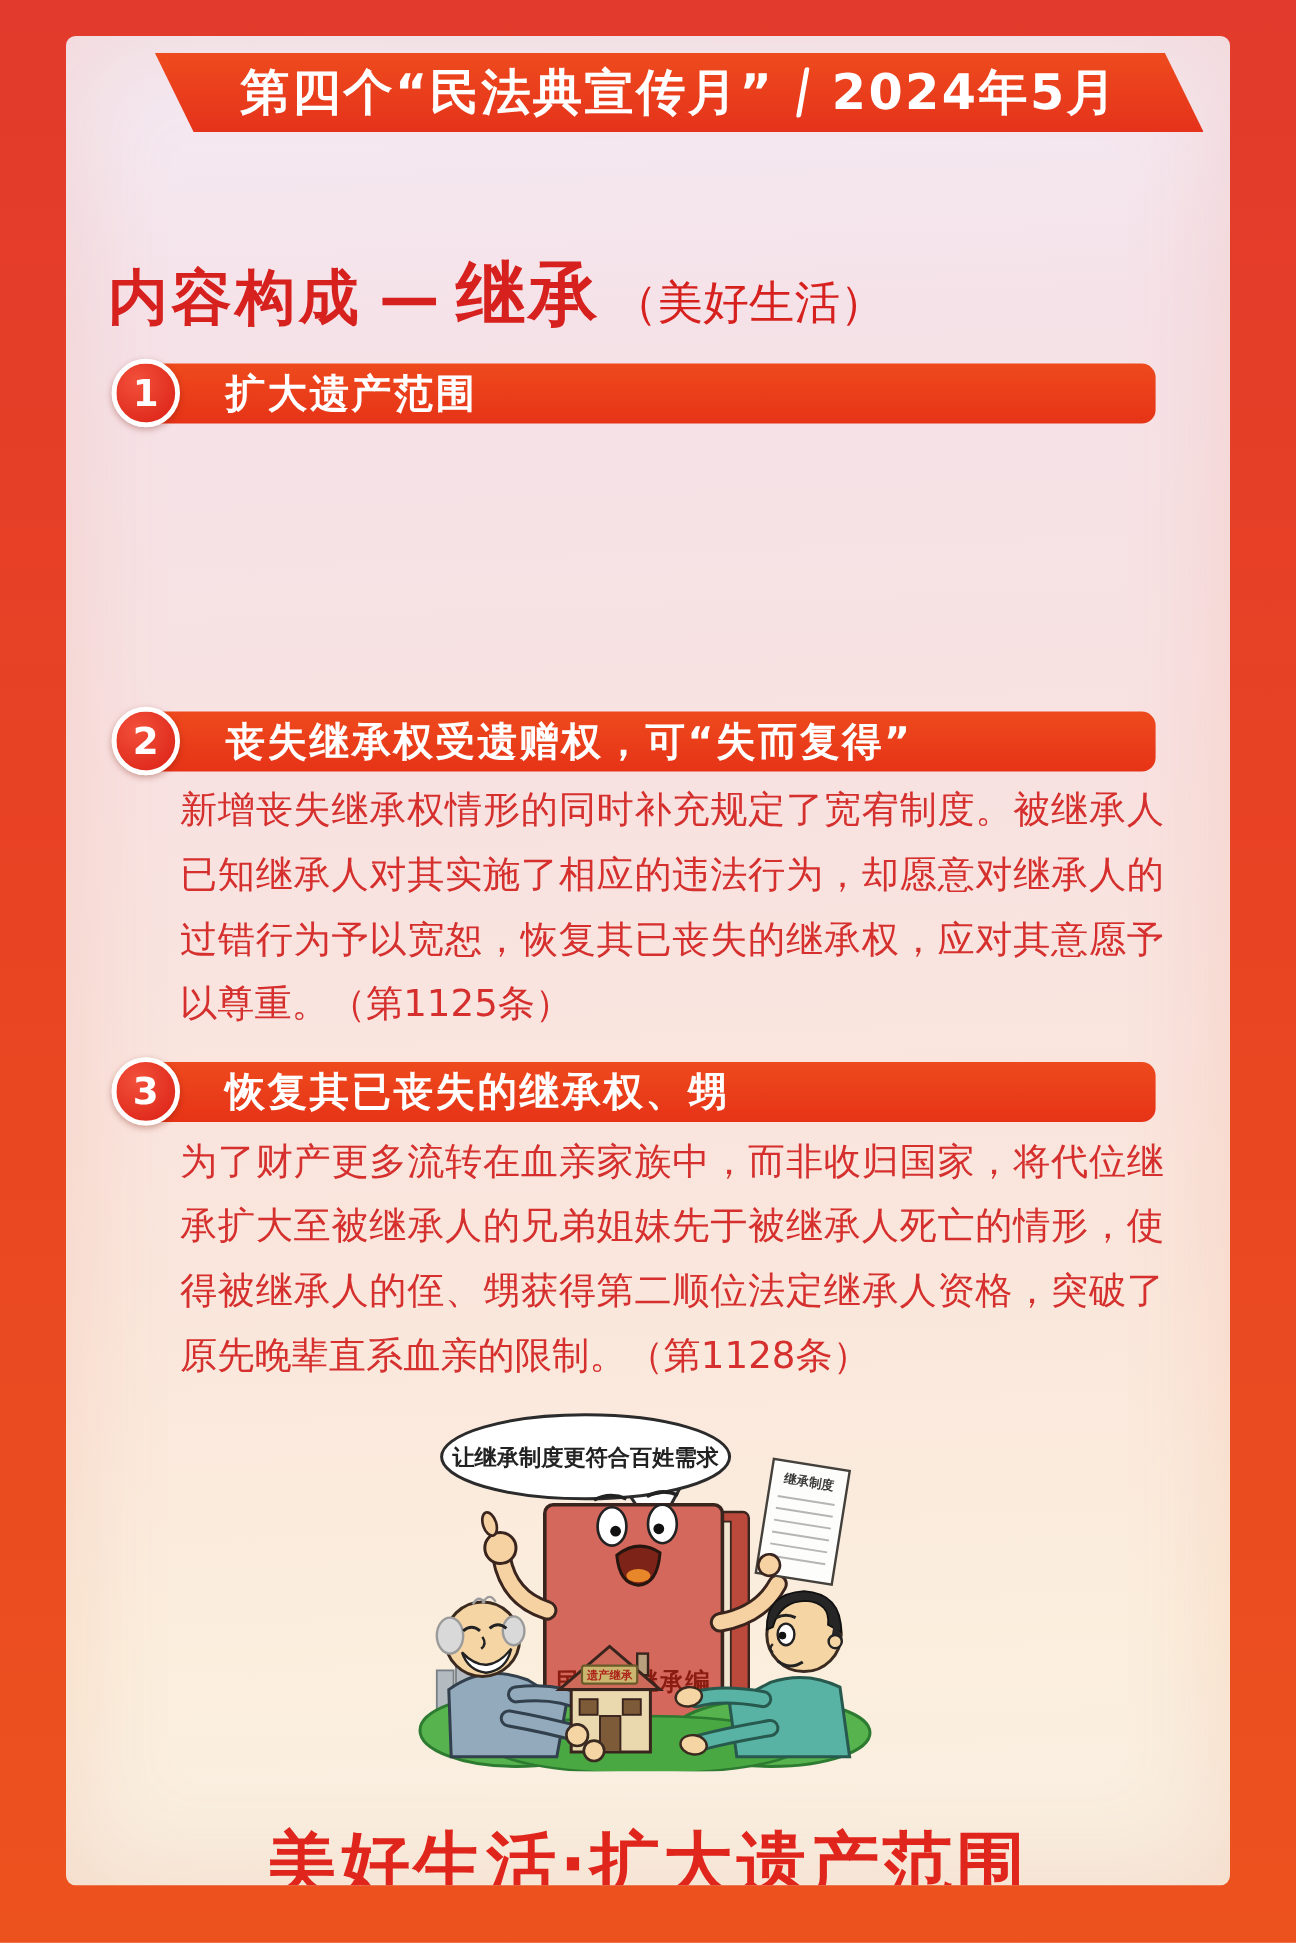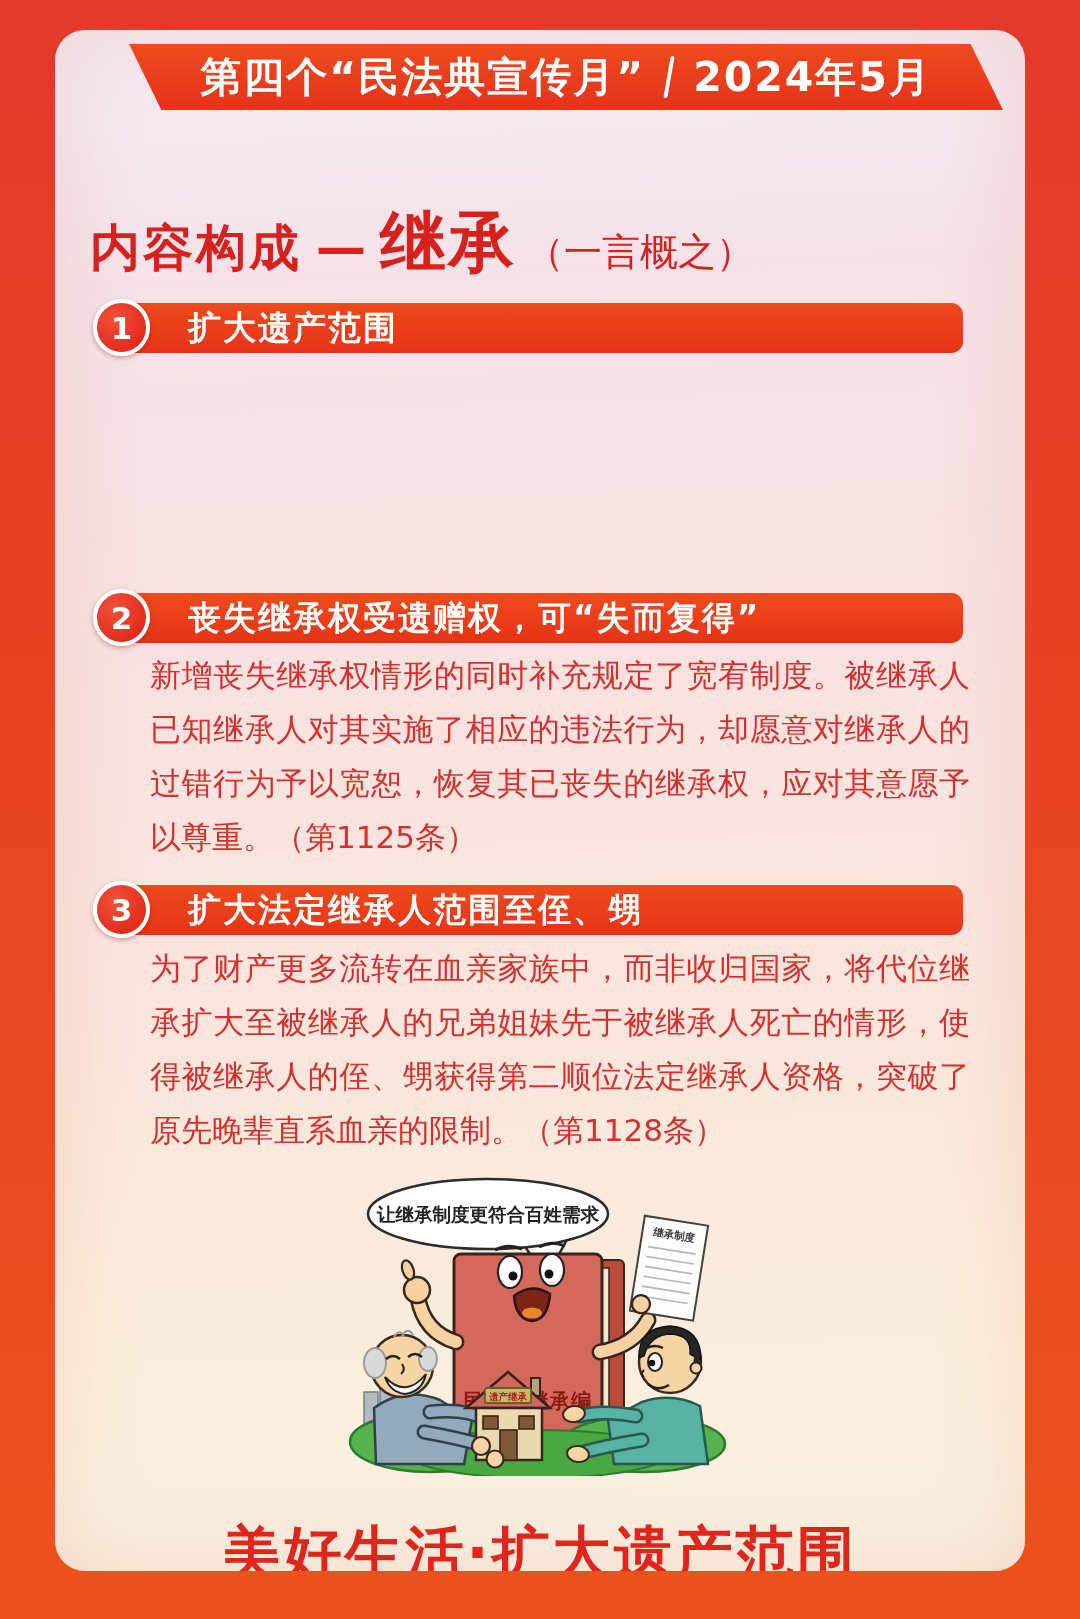--- a/index.html
+++ b/index.html
@@ -2,39 +2,39 @@
 <html><head>
 <meta charset="utf-8">
 <style>
   html,body{margin:0;padding:0;}
   body{
     width:1080px;height:1619px;position:relative;overflow:hidden;
     font-family:"DejaVu Sans","Liberation Sans",sans-serif;
     background:linear-gradient(180deg,#e23a2c 0%,#e84323 45%,#ec521e 100%);
   }
   .panel{
-    position:absolute;left:55px;top:30px;width:970px;height:1541px;border-radius:30px;
+    position:absolute;left:55px;top:30px;width:970px;height:1541px;border-radius:8px;
     background:linear-gradient(178deg,#f4ebf4 0%,#f5e2e8 16%,#f8e2e1 40%,#fae6dc 66%,#fbeedd 86%,#f8efe2 100%);
     box-shadow:inset 0 0 90px rgba(233,104,62,.16);
     overflow:hidden;
   }
   
   .banner{
     position:absolute;left:74px;top:14px;width:874px;height:66px;
     background:linear-gradient(180deg,#ee4b1e 0%,#e5321b 100%);
     clip-path:polygon(0 0,96.3% 0,100% 100%,3.7% 100%);
     display:flex;align-items:center;justify-content:center;
     color:#fff;font-size:41px;font-weight:bold;letter-spacing:2px;white-space:nowrap;
   }
   .banner .divider{width:4px;height:42px;background:#fff;margin:0 22px;transform:skewX(-10deg);border-radius:2px;}
   
   .heading{position:absolute;left:35px;top:162px;display:flex;align-items:baseline;color:#d6211f;white-space:nowrap;}
   .h-prefix{font-size:50px;font-weight:bold;letter-spacing:3px;margin-top:23px;}
   .h-dash{font-size:50px;font-weight:bold;margin:0 14px;}
-  .h-keyword{font-size:66px;font-weight:900;letter-spacing:2px;}
+  .h-keyword{font-size:58px;font-weight:900;letter-spacing:2px;}
   .h-suffix{font-size:38px;font-weight:500;margin-left:10px;}
   
   .bar{
     position:absolute;left:48px;width:860px;height:50px;
     background:linear-gradient(180deg,#ee4a1d,#e63317);
     border-radius:26px 12px 12px 26px;
     display:flex;align-items:center;
   }
   .bar h2{margin:0;color:#fff;font-size:33px;font-weight:bold;letter-spacing:2px;padding-left:85px;line-height:50px;white-space:nowrap;text-align:right;}
   .badge{
@@ -71,21 +71,21 @@
     <div class="banner">
       <span>第四个“民法典宣传月”</span>
       <span class="divider"></span>
       <span>2024年5月</span>
     </div>
 
     <div class="heading">
       <span class="h-prefix">内容构成</span>
       <span class="h-dash">—</span>
       <span class="h-keyword">继承</span>
-      <span class="h-suffix">（一言概之）</span>
+      <span class="h-suffix">（美好生活）</span>
     </div>
 
     <div class="bar s1">
       <div class="badge">
         <span>1</span>
       </div>
       <h2>扩大遗产范围</h2>
     </div>
 
     <div class="bar s2">
@@ -93,21 +93,21 @@
         <span>2</span>
       </div>
       <h2>丧失继承权受遗赠权，可“失而复得”</h2>
     </div>
     <p class="body-text b2">新增丧失继承权情形的同时补充规定了宽宥制度。被继承人已知继承人对其实施了相应的违法行为，却愿意对继承人的过错行为予以宽恕，恢复其已丧失的继承权，应对其意愿予以尊重。（第1125条）</p>
 
     <div class="bar s3">
       <div class="badge">
         <span>3</span>
       </div>
-      <h2>扩大法定继承人范围至侄、甥</h2>
+      <h2>恢复其已丧失的继承权、甥</h2>
     </div>
     <p class="body-text b3">为了财产更多流转在血亲家族中，而非收归国家，将代位继承扩大至被继承人的兄弟姐妹先于被继承人死亡的情形，使得被继承人的侄、甥获得第二顺位法定继承人资格，突破了原先晚辈直系血亲的限制。（第1128条）</p>
 
     <svg class="illustration" viewBox="0 0 405 320" xmlns="http://www.w3.org/2000/svg">
 
       <g>
         <path d="M 180 80 L 208 122 L 232 78 Z" fill="#ffffff" stroke="#2b2b2b" stroke-width="2.5"></path>
         <ellipse cx="150" cy="58" rx="120" ry="35" fill="#ffffff" stroke="#2b2b2b" stroke-width="2.5"></ellipse>
         <text x="150" y="65" text-anchor="middle" font-size="18.5" font-weight="bold" fill="#222222">让继承制度更符合百姓需求</text>
       </g>

